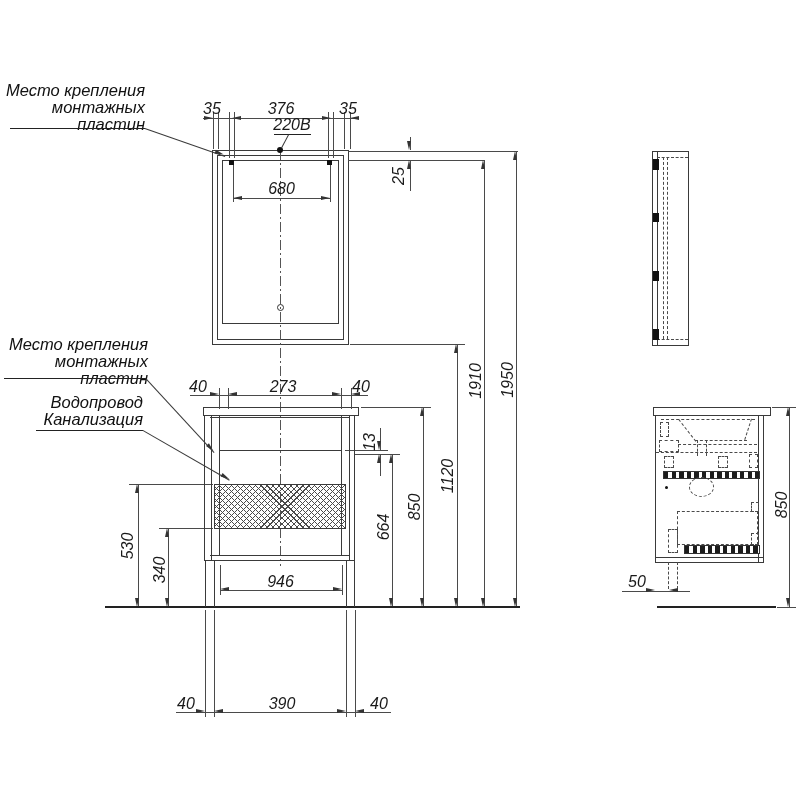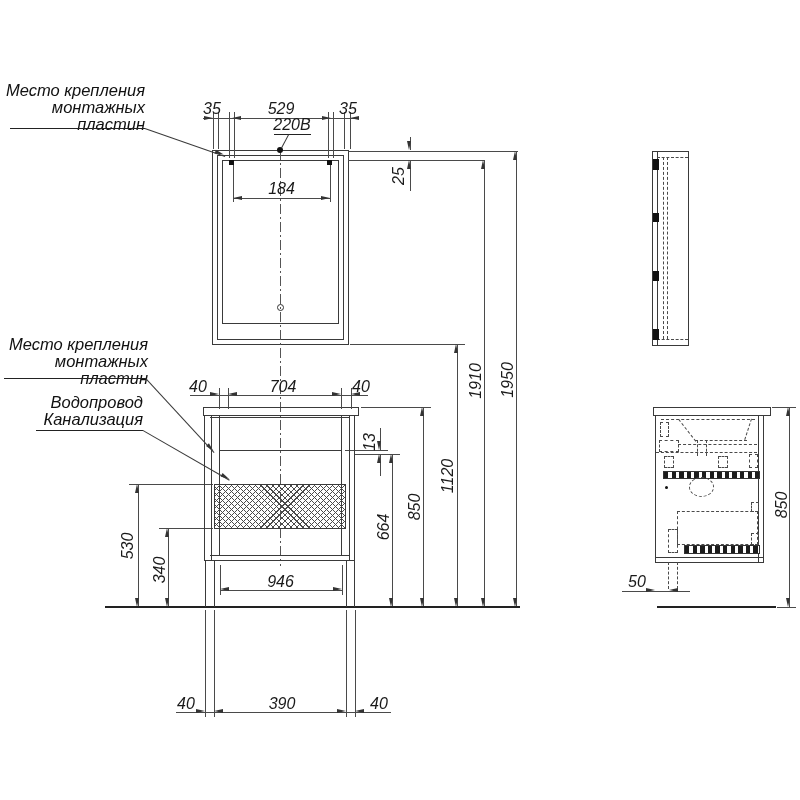--- a/index.html
+++ b/index.html
@@ -83,33 +83,33 @@
     <div class="vl thin" style="left:234px;top:112px;height:46px"></div>
     <div class="vl thin" style="left:327.5px;top:112px;height:46px"></div>
     <div class="vl thin" style="left:333px;top:112px;height:46px"></div>
     <div class="vl thin" style="left:344px;top:112px;height:37px"></div>
     <div class="vl thin" style="left:349.5px;top:112px;height:37px"></div>
     <div class="aR" style="left:204px;top:116px"></div>
     <div class="aL" style="left:231.5px;top:116px"></div>
     <div class="aR" style="left:321.5px;top:116px"></div>
     <div class="aL" style="left:349.5px;top:116px"></div>
     <div class="htxt" style="left:212px;top:100px">35</div>
-    <div class="htxt" style="left:281px;top:100px">529</div>
+    <div class="htxt" style="left:281px;top:100px">376</div>
     <div class="htxt" style="left:348px;top:100px">35</div>
 
     <div class="htxt" style="left:292px;top:116px">220В</div>
     <div class="u" style="left:274px;top:133.6px;width:37px"></div>
     <div class="lead" style="left:288.5px;top:135px;width:14.5px;transform:rotate(118deg)"></div>
 
     <div class="hl thin" style="left:233px;top:197.5px;width:97px"></div>
     <div class="vl thin" style="left:233px;top:165px;height:37px"></div>
     <div class="vl thin" style="left:330px;top:165px;height:37px"></div>
     <div class="aL" style="left:233px;top:195.5px"></div>
     <div class="aR" style="left:321px;top:195.5px"></div>
-    <div class="htxt" style="left:281.5px;top:180px">184</div>
+    <div class="htxt" style="left:281.5px;top:180px">680</div>
   </div>
 
   <div>
     <div class="hl thin" style="left:348px;top:150.5px;width:170px"></div>
     <div class="hl thin" style="left:348px;top:160px;width:137px"></div>
     <div class="vl thin" style="left:410px;top:137px;height:13px"></div>
     <div class="vl thin" style="left:410px;top:160px;height:31px"></div>
     <div class="aD" style="left:407.4px;top:141px"></div>
     <div class="aU" style="left:407.4px;top:160px"></div>
     <div class="vtxt" style="left:399px;top:176px">25</div>
@@ -182,21 +182,21 @@
     <div class="hl thin" style="left:190px;top:395px;width:178px"></div>
     <div class="vl thin" style="left:218.5px;top:388px;height:21px"></div>
     <div class="vl thin" style="left:227.5px;top:388px;height:21px"></div>
     <div class="vl thin" style="left:341px;top:388px;height:21px"></div>
     <div class="vl thin" style="left:350.5px;top:388px;height:21px"></div>
     <div class="aR" style="left:209.5px;top:392.4px"></div>
     <div class="aL" style="left:227.5px;top:392.4px"></div>
     <div class="aR" style="left:332px;top:392.4px"></div>
     <div class="aL" style="left:350.5px;top:392.4px"></div>
     <div class="htxt" style="left:198px;top:377.5px">40</div>
-    <div class="htxt" style="left:283px;top:377.5px">704</div>
+    <div class="htxt" style="left:283px;top:377.5px">273</div>
     <div class="htxt" style="left:361px;top:377.5px">40</div>
   </div>
 
   <div>
     <div class="vl thin" style="left:219.5px;top:565px;height:30px"></div>
     <div class="vl thin" style="left:341.5px;top:565px;height:30px"></div>
     <div class="hl thin" style="left:219.5px;top:590px;width:122px"></div>
     <div class="aL" style="left:219.5px;top:587.4px"></div>
     <div class="aR" style="left:332.5px;top:587.4px"></div>
     <div class="htxt" style="left:280.5px;top:572.5px">946</div>

